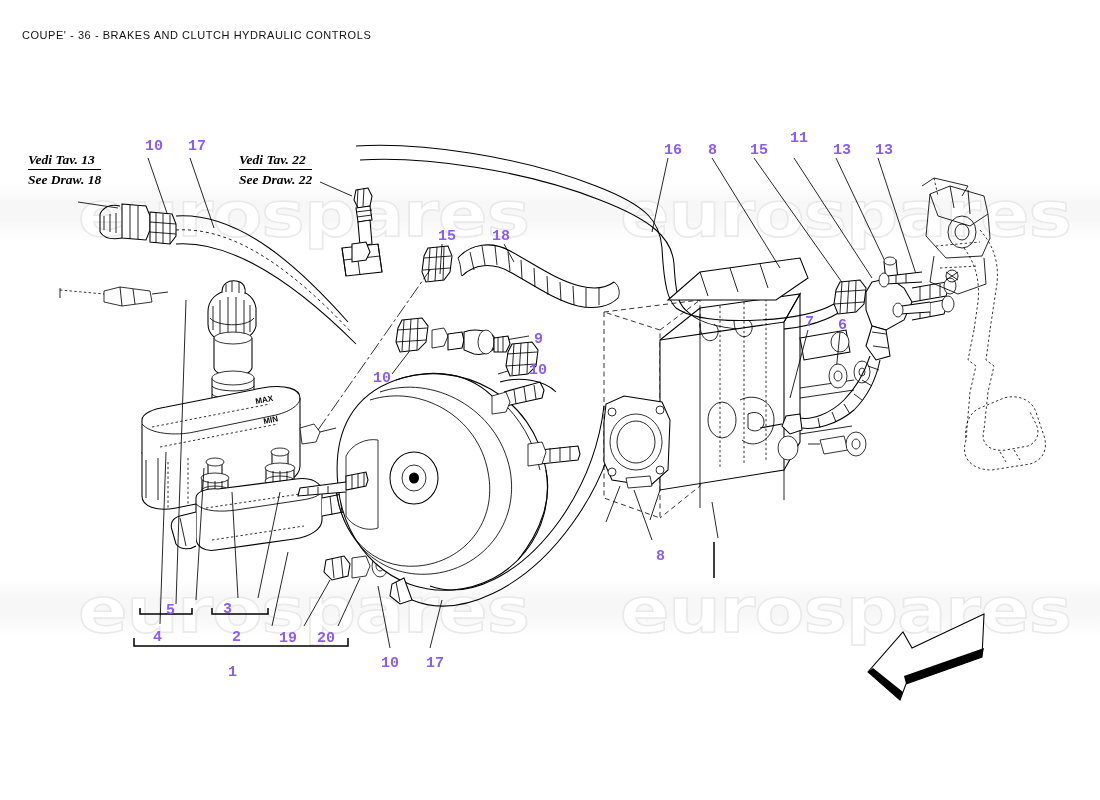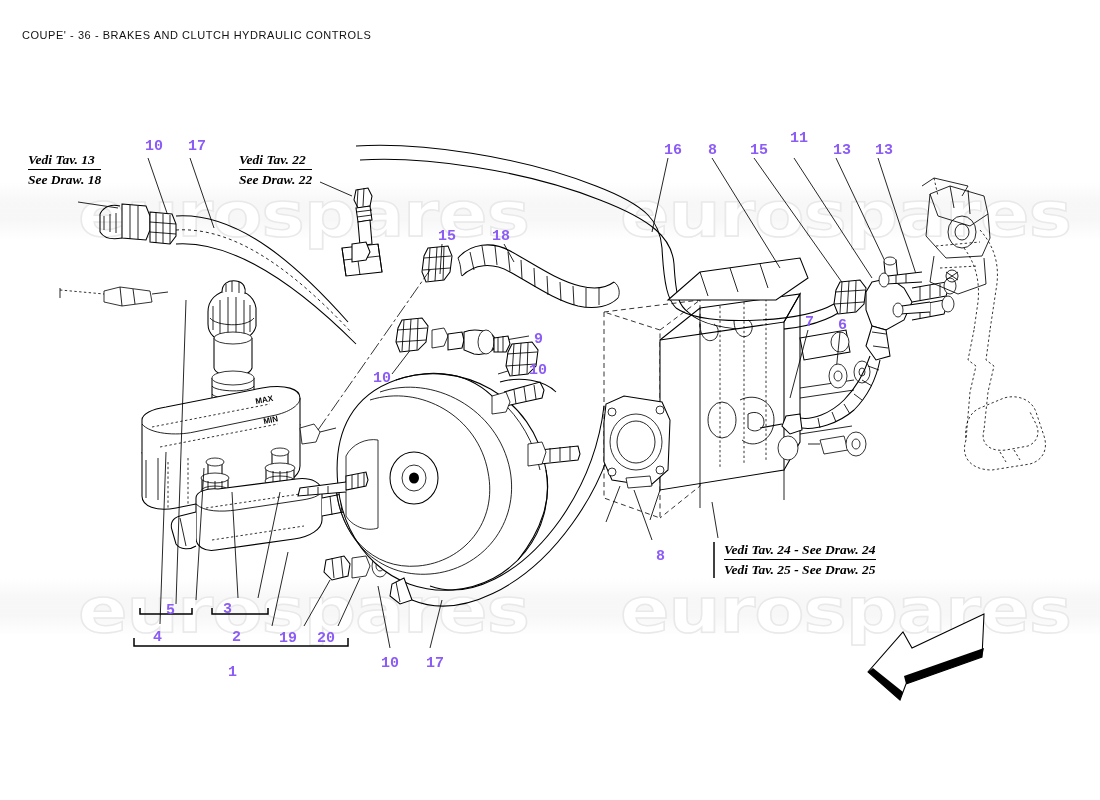--- a/index.html
+++ b/index.html
@@ -446,24 +446,20 @@
   <div class="ref" style="left:28px;top:151px;">
     <span class="l1">Vedi Tav. 13</span>
     <span class="l2">See Draw. 18</span>
   </div>
 
   <div class="ref" style="left:239px;top:151px;">
     <span class="l1">Vedi Tav. 22</span>
     <span class="l2">See Draw. 22</span>
   </div>
 
-  <div class="ref right" style="left:724px;top:541px;">
-    <span class="l1">Vedi Tav. 24 - See Draw. 24</span>
-    <span class="l2">Vedi Tav. 25 - See Draw. 25</span>
-  </div>
 
   <div id="callouts">
       <div class="num" style="left: 145px; top: 138px;">10</div>
       <div class="num" style="left: 188px; top: 138px;">17</div>
       <div class="num" style="left: 664px; top: 142px;">16</div>
       <div class="num" style="left: 708px; top: 142px;">8</div>
       <div class="num" style="left: 750px; top: 142px;">15</div>
       <div class="num" style="left: 790px; top: 130px;">11</div>
       <div class="num" style="left: 833px; top: 142px;">13</div>
       <div class="num" style="left: 875px; top: 142px;">13</div>

